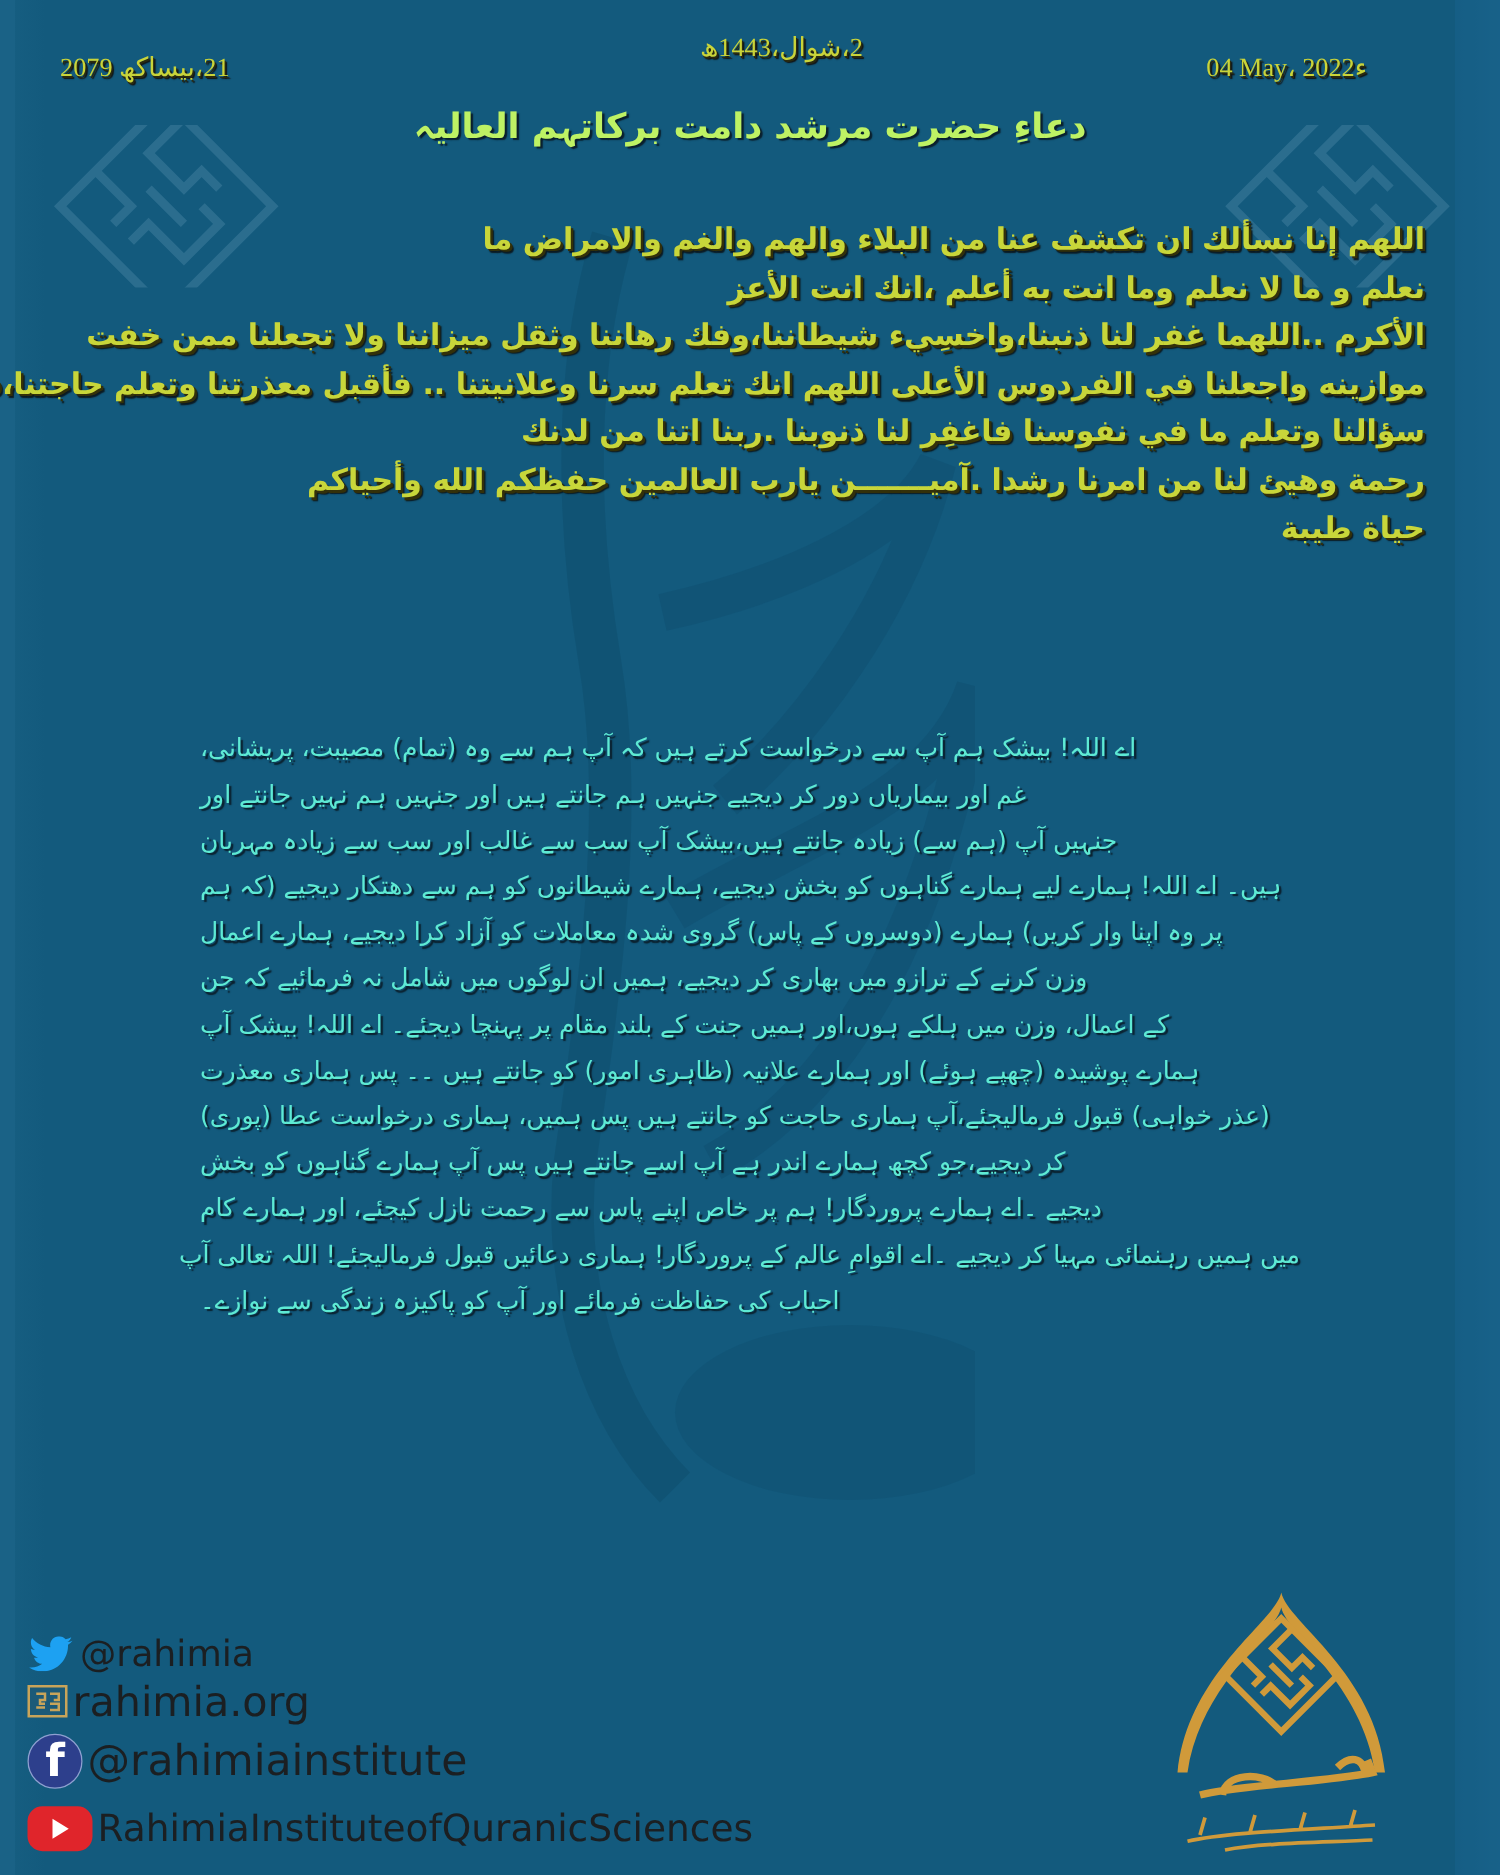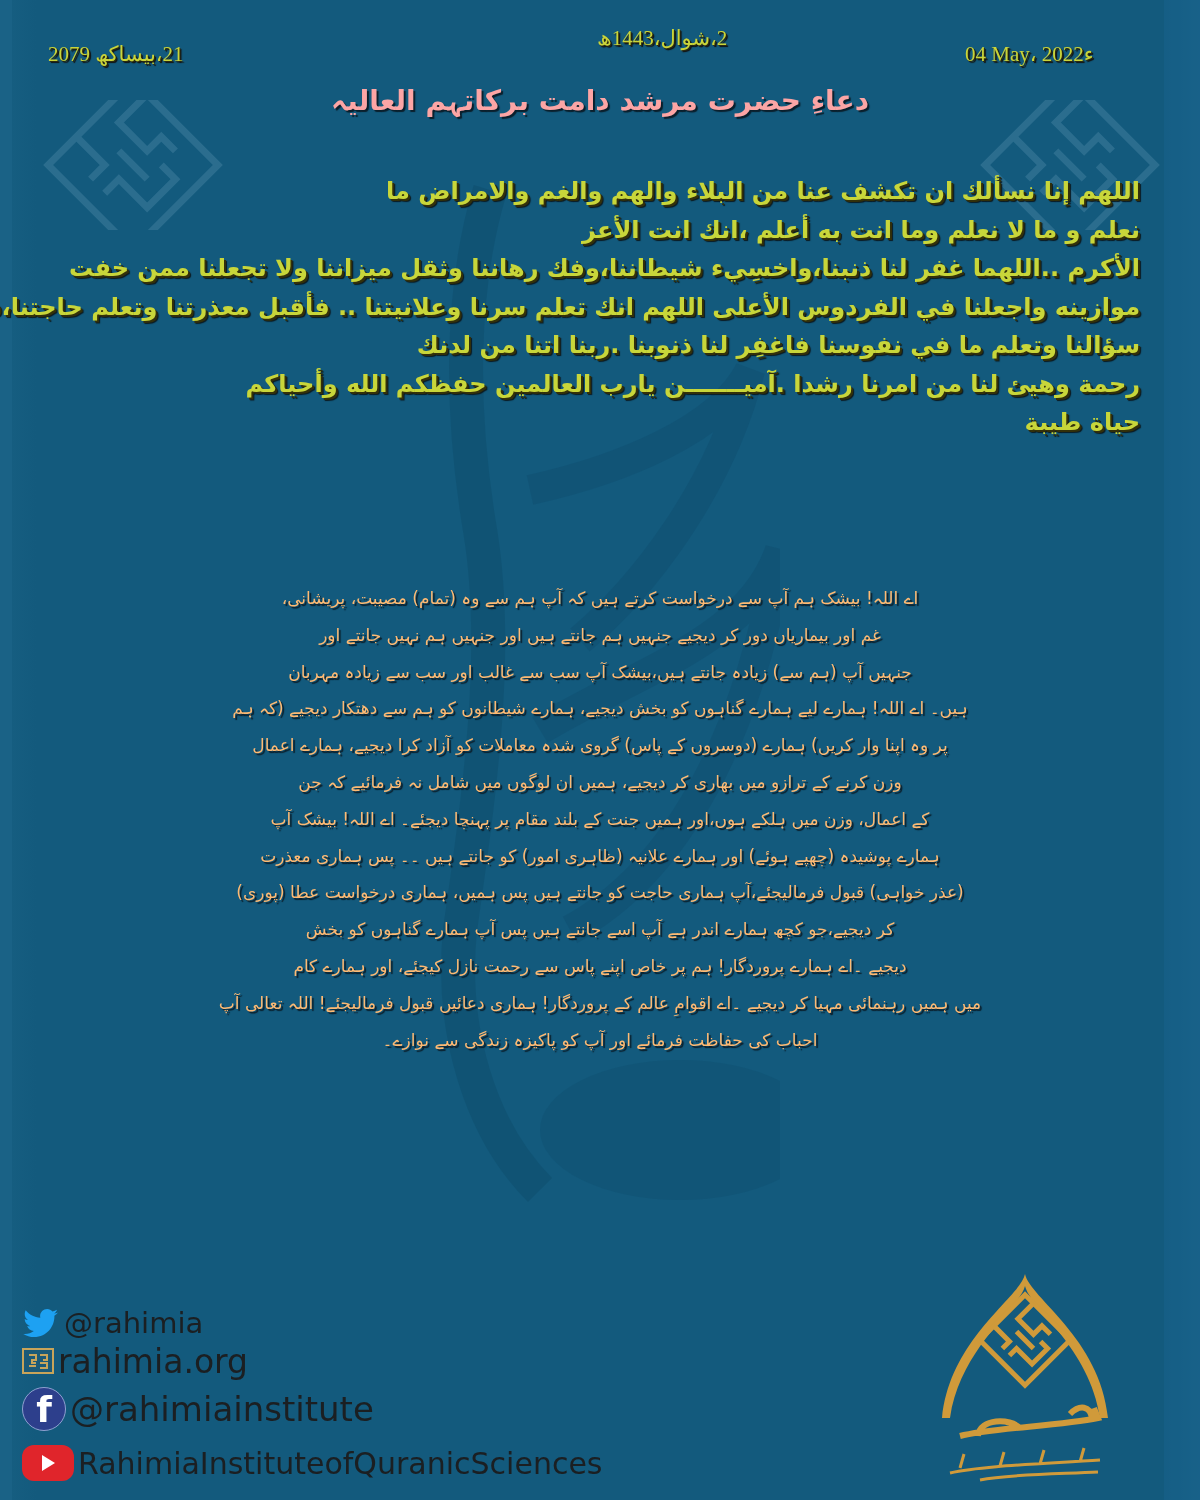--- a/index.html
+++ b/index.html
@@ -27,46 +27,46 @@
     .knot-left { left: 38px; top: 100px; }
     .knot-right { left: 975px; top: 100px; }
 
     .date {
       position: absolute; top: 42px;
       color: #c9d43a; font-size: 21px;
       font-family: "Liberation Serif", serif;
       text-shadow: 1px 1px 0 #2a2a10, 2px 2px 1px #111;
       white-space: nowrap;
     }
-    .date-hijri { left: 560px; top: 26px; margin-left: 37px; }
+    .date-hijri { left: 560px; top: 26px; }
     .date-bikrami { left: 48px; text-align: right; }
     .date-greg { left: 965px; }
 
     .title {
       position: absolute; top: 84px; left: 0; width: 1200px;
       text-align: center; direction: rtl;
-      color: #fca5a5; font-size: 28px; font-weight: bold;
+      color: #bef264; font-size: 28px; font-weight: bold;
       font-family: "DejaVu Sans", sans-serif;
       text-shadow: 2px 2px 1px #0a1f2c;
     }
 
     .arabic {
       position: absolute; top: 172px; left: 60px; width: 1080px;
       direction: rtl; text-align: right;
       color: #c8d63a; font-size: 24px; font-weight: bold;
       font-family: "DejaVu Sans", sans-serif;
       line-height: 1.0;
       text-shadow: 2px 2px 0 #33300a, 3px 3px 1px #0b1a22;
     }
     .arabic .ln { display: block; height: 38.5px; line-height: 38.5px; white-space: nowrap; }
 
     .urdu {
       position: absolute; top: 580px; left: 160px; width: 880px;
-      direction: rtl; text-align: center;
-      color: #fdba74; font-size: 17px;
+      direction: rtl; text-align: left;
+      color: #5eead4; font-size: 20px;
       font-family: "DejaVu Sans", sans-serif;
       text-shadow: 2px 2px 1px #0a1f2c;
     }
     .urdu .ln { display: block; height: 36.8px; line-height: 36.8px; white-space: nowrap; }
 
     .social {
       position: absolute; left: 22px; top: 1305px;
       font-family: "DejaVu Sans", sans-serif;
       color: #1b1f22;
     }

